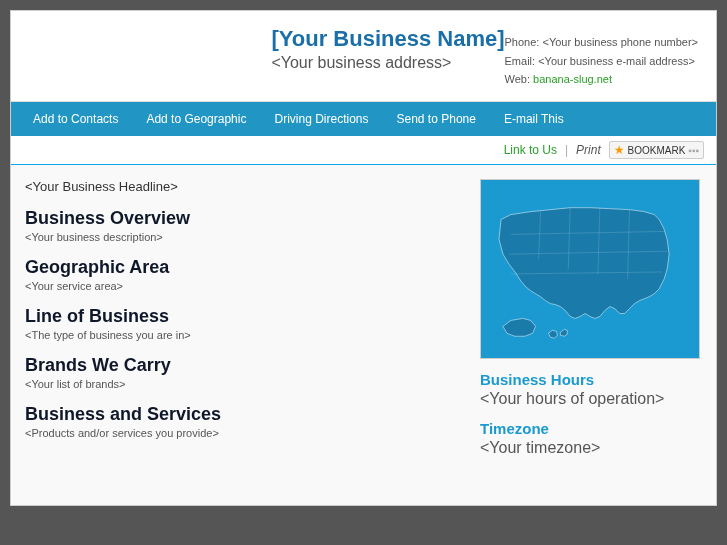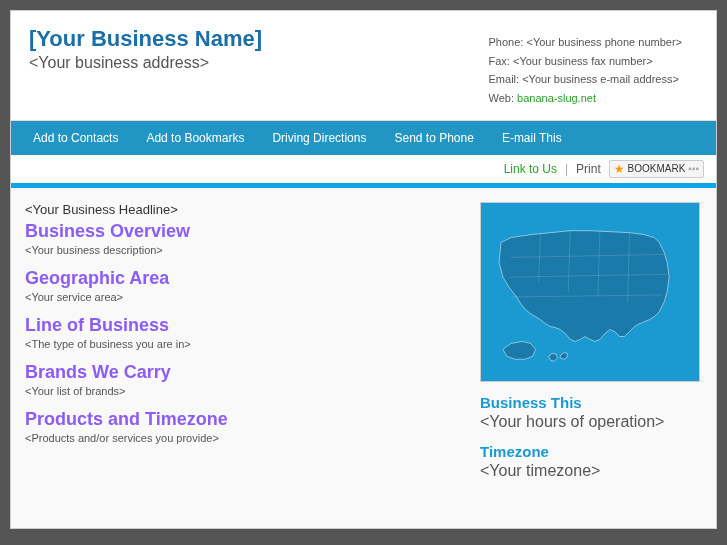--- a/index.html
+++ b/index.html
@@ -13,23 +13,23 @@
       font-family: Arial, sans-serif;
     }
     .page-wrapper {
       width: 707px;
       background: #fff;
       border: 1px solid #ccc;
     }
     
     .header {
       display: flex;
-      justify-content: space-between;
+      justify-content: flex-end;
       align-items: flex-start;
-      padding: 14px 34px 12px 18px;
+      padding: 14px 18px 12px 18px;
       background: #fff;
       border-bottom: 1px solid #ddd;
     }
     .header-left .business-name {
       font-size: 22px;
       color: #1a6fa8;
       font-weight: bold;
       line-height: 1.3;
     }
     .header-left .business-address {
@@ -65,38 +65,39 @@
       align-items: center;
       cursor: pointer;
     }
     
     .toolbar {
       display: flex;
       justify-content: flex-end;
       align-items: center;
       padding: 5px 12px;
       background: #fff;
-      border-bottom: 5px solid #0ea5e9;
+      border-bottom: 1px solid #0ea5e9;
       gap: 8px;
     }
     .toolbar .tool-link {
       font-size: 12px;
       color: #2aa02a;
       text-decoration: none;
       cursor: pointer;
     }
     .toolbar .separator {
       font-size: 12px;
       color: #aaa;
     }
     .toolbar .print-link {
       font-size: 12px;
       color: #555;
       text-decoration: none;
       cursor: pointer;
+      font-style: italic;
     }
     .bookmark-btn {
       display: flex;
       align-items: center;
       border: 1px solid #ccc;
       border-radius: 2px;
       background: #f5f5f5;
       padding: 1px 4px;
       font-size: 10px;
       color: #333;
@@ -124,24 +125,24 @@
       width: 222px;
       flex-shrink: 0;
     }
     .headline {
       font-size: 13px;
       color: #333;
       margin-bottom: 4px;
     }
     .section-title {
       font-size: 18px;
-      color: #8b5cf6;
+      color: #0f172a;
       font-weight: bold;
       margin-bottom: 2px;
-      margin-top: 0;
+      margin-top: 14px;
     }
     .section-desc {
       font-size: 11px;
       color: #555;
       margin-bottom: 12px;
     }
     
     .map-container {
       width: 220px;
       height: 180px;
@@ -175,31 +176,30 @@
 
 <div class="page-wrapper">
 
   <div class="header">
     <div class="header-left">
       <div class="business-name">[Your Business Name]</div>
       <div class="business-address">&lt;Your business address&gt;</div>
     </div>
     <div class="header-right">
       <div>Phone: &lt;Your business phone number&gt;</div>
-      <div>Fax: &lt;Your business fax number&gt;</div>
       <div>Email: &lt;Your business e-mail address&gt;</div>
       <div>
         <span>Web: </span><a class="web-link">banana-slug.net</a>
       </div>
     </div>
   </div>
 
   <div class="navbar">
     <a>Add to Contacts</a>
-    <a>Add to Bookmarks</a>
+    <a>Add to Geographic</a>
     <a>Driving Directions</a>
     <a>Send to Phone</a>
     <a>E-mail This</a>
   </div>
 
   <div class="toolbar">
     <a class="tool-link">Link to Us</a>
     <span class="separator">|</span>
     <a class="print-link">Print</a>
     <div class="bookmark-btn">
@@ -217,40 +217,40 @@
 
       <div class="section-title">Geographic Area</div>
       <div class="section-desc">&lt;Your service area&gt;</div>
 
       <div class="section-title">Line of Business</div>
       <div class="section-desc">&lt;The type of business you are in&gt;</div>
 
       <div class="section-title">Brands We Carry</div>
       <div class="section-desc">&lt;Your list of brands&gt;</div>
 
-      <div class="section-title">Products and Timezone</div>
+      <div class="section-title">Business and Services</div>
       <div class="section-desc">&lt;Products and/or services you provide&gt;</div>
     </div>
 
     <div class="right-column">
 
       <div class="map-container">
         <svg class="map-svg" viewBox="0 0 220 180" xmlns="http://www.w3.org/2000/svg">
           <rect width="220" height="180" fill="#1a9ad0"></rect>
 
           <path d="M20,40 L30,35 L50,32 L70,30 L90,28 L110,28 L130,29 L150,30 L165,32 L175,35 L180,40 L185,50 L188,60 L190,75 L188,90 L185,100 L180,110 L175,115 L170,118 L165,120 L160,122 L155,125 L150,130 L145,135 L140,135 L135,130 L130,128 L125,132 L120,138 L115,140 L110,138 L105,135 L100,138 L95,140 L90,138 L85,132 L80,128 L75,126 L70,125 L65,122 L60,118 L55,115 L50,112 L45,108 L40,102 L35,94 L28,85 L22,75 L18,60 Z" fill="#1a7aaa" stroke="#fff" stroke-width="0.5"></path>
 
           <path d="M60,32 L58,80 M90,28 L88,90 M120,28 L118,95 M150,30 L148,100 M30,55 L185,52 M28,75 L188,72 M30,95 L183,93" stroke="#fff" stroke-width="0.3" fill="none" opacity="0.5"></path>
 
           <path d="M22,148 L30,142 L42,140 L50,142 L55,148 L52,155 L44,158 L34,158 L26,155 Z" fill="#1a7aaa" stroke="#fff" stroke-width="0.5"></path>
 
           <path d="M68,155 L72,152 L76,153 L77,157 L74,160 L70,159 Z M80,154 L84,151 L87,152 L87,156 L84,158 L80,157 Z" fill="#1a7aaa" stroke="#fff" stroke-width="0.5"></path>
         </svg>
       </div>
 
-      <div class="right-section-title">Business This</div>
+      <div class="right-section-title">Business Hours</div>
       <div class="right-section-desc">&lt;Your hours of operation&gt;</div>
 
       <div class="right-section-title">Timezone</div>
       <div class="right-section-desc">&lt;Your timezone&gt;</div>
     </div>
   </div>
 </div>
 
 </body></html>

